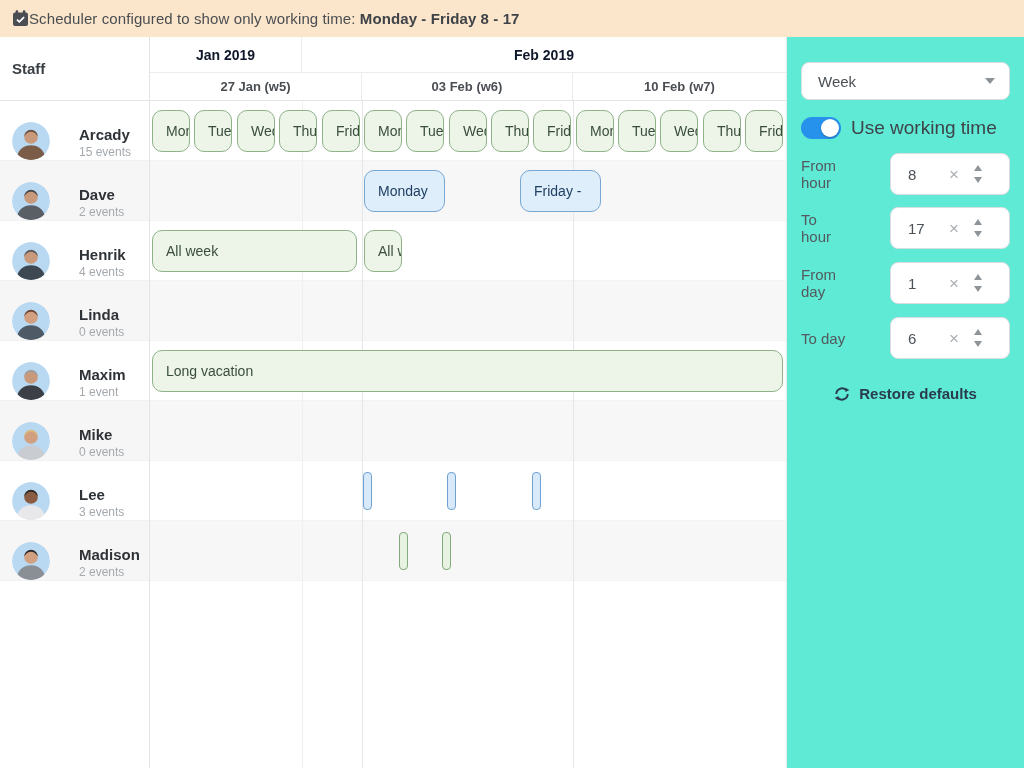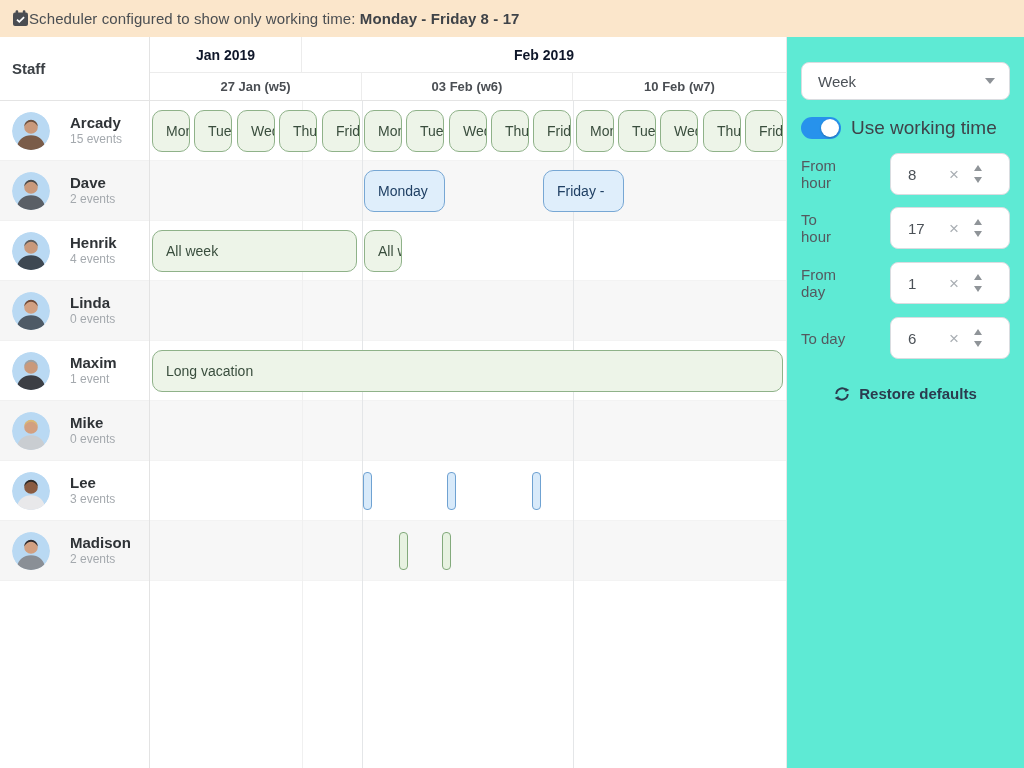--- a/index.html
+++ b/index.html
@@ -26,21 +26,21 @@
   .weeks { height: 27px; display: flex; }
   .hcell { display: flex; align-items: center; justify-content: center;
     border-right: 1px solid #ececec; font-weight: 700; color: #0f172a; overflow: hidden; }
   .months .hcell { font-size: 14px; }
   .weeks .hcell { font-size: 13px; font-weight: 700; color: #4a4e53; }
   .hcell:last-child { border-right: none; }
 
   
   .body { display: flex; height: 667px; }
   .staff-col { width: 150px; border-right: 1px solid #e3e3e3; background: #fff; }
-  .staff-row { height: 60px; display: flex; align-items: center; gap: 20px;
+  .staff-row { height: 60px; display: flex; align-items: flex-end; gap: 29px;
     padding-left: 12px; border-bottom: 1px solid #f1f1f1; background: #fff; cursor: pointer; }
   .staff-row.alt { background: #f6f6f6; }
   .avatar { width: 38px; height: 38px; border-radius: 50%; overflow: hidden; flex: 0 0 38px; }
   .staff-name { font-weight: 700; font-size: 15px; color: #2f3337; line-height: 1.25; }
   .staff-count { font-size: 12px; color: #a4a9ae; line-height: 1.25; }
 
   .canvas { width: 636px; position: relative; background: #fff; }
   .stripe { position: absolute; left: 0; width: 636px; height: 60px;
     border-bottom: 1px solid #f3f3f3; }
   .stripe.alt { background: #f7f7f7; }
@@ -239,21 +239,21 @@
           <div class="ev green" style="left: 256px; width: 38px; top: 9px;">Tuesday</div>
           <div class="ev green" style="left: 299px; width: 38px; top: 9px;">Wednesday</div>
           <div class="ev green" style="left: 341px; width: 38px; top: 9px;">Thursday</div>
           <div class="ev green" style="left: 383px; width: 38px; top: 9px;">Friday</div>
           <div class="ev green" style="left: 426px; width: 38px; top: 9px;">Monday</div>
           <div class="ev green" style="left: 468px; width: 38px; top: 9px;">Tuesday</div>
           <div class="ev green" style="left: 510px; width: 38px; top: 9px;">Wednesday</div>
           <div class="ev green" style="left: 553px; width: 38px; top: 9px;">Thursday</div>
           <div class="ev green" style="left: 595px; width: 38px; top: 9px;">Friday</div>
           <div class="ev blue" style="left: 214px; width: 81px; top: 69px;">Monday</div>
-          <div class="ev blue" style="left: 393px; width: 81px; top: 69px;">Friday -</div>
+          <div class="ev blue" style="left: 370px; width: 81px; top: 69px;">Friday -</div>
           <div class="ev green" style="left: 2px; width: 205px; top: 129px;">All week</div>
           <div class="ev green" style="left: 214px; width: 38px; top: 129px;">All week</div>
           <div class="ev green" style="left: 2px; width: 631px; top: 249px;">Long vacation</div>
           <div class="ev blue small" style="left: 213px; width: 9px; top: 371px;"></div>
           <div class="ev blue small" style="left: 297px; width: 9px; top: 371px;"></div>
           <div class="ev blue small" style="left: 382px; width: 9px; top: 371px;"></div>
           <div class="ev green small" style="left: 249px; width: 9px; top: 431px;"></div>
           <div class="ev green small" style="left: 292px; width: 9px; top: 431px;"></div>
         </div>
     </div>

